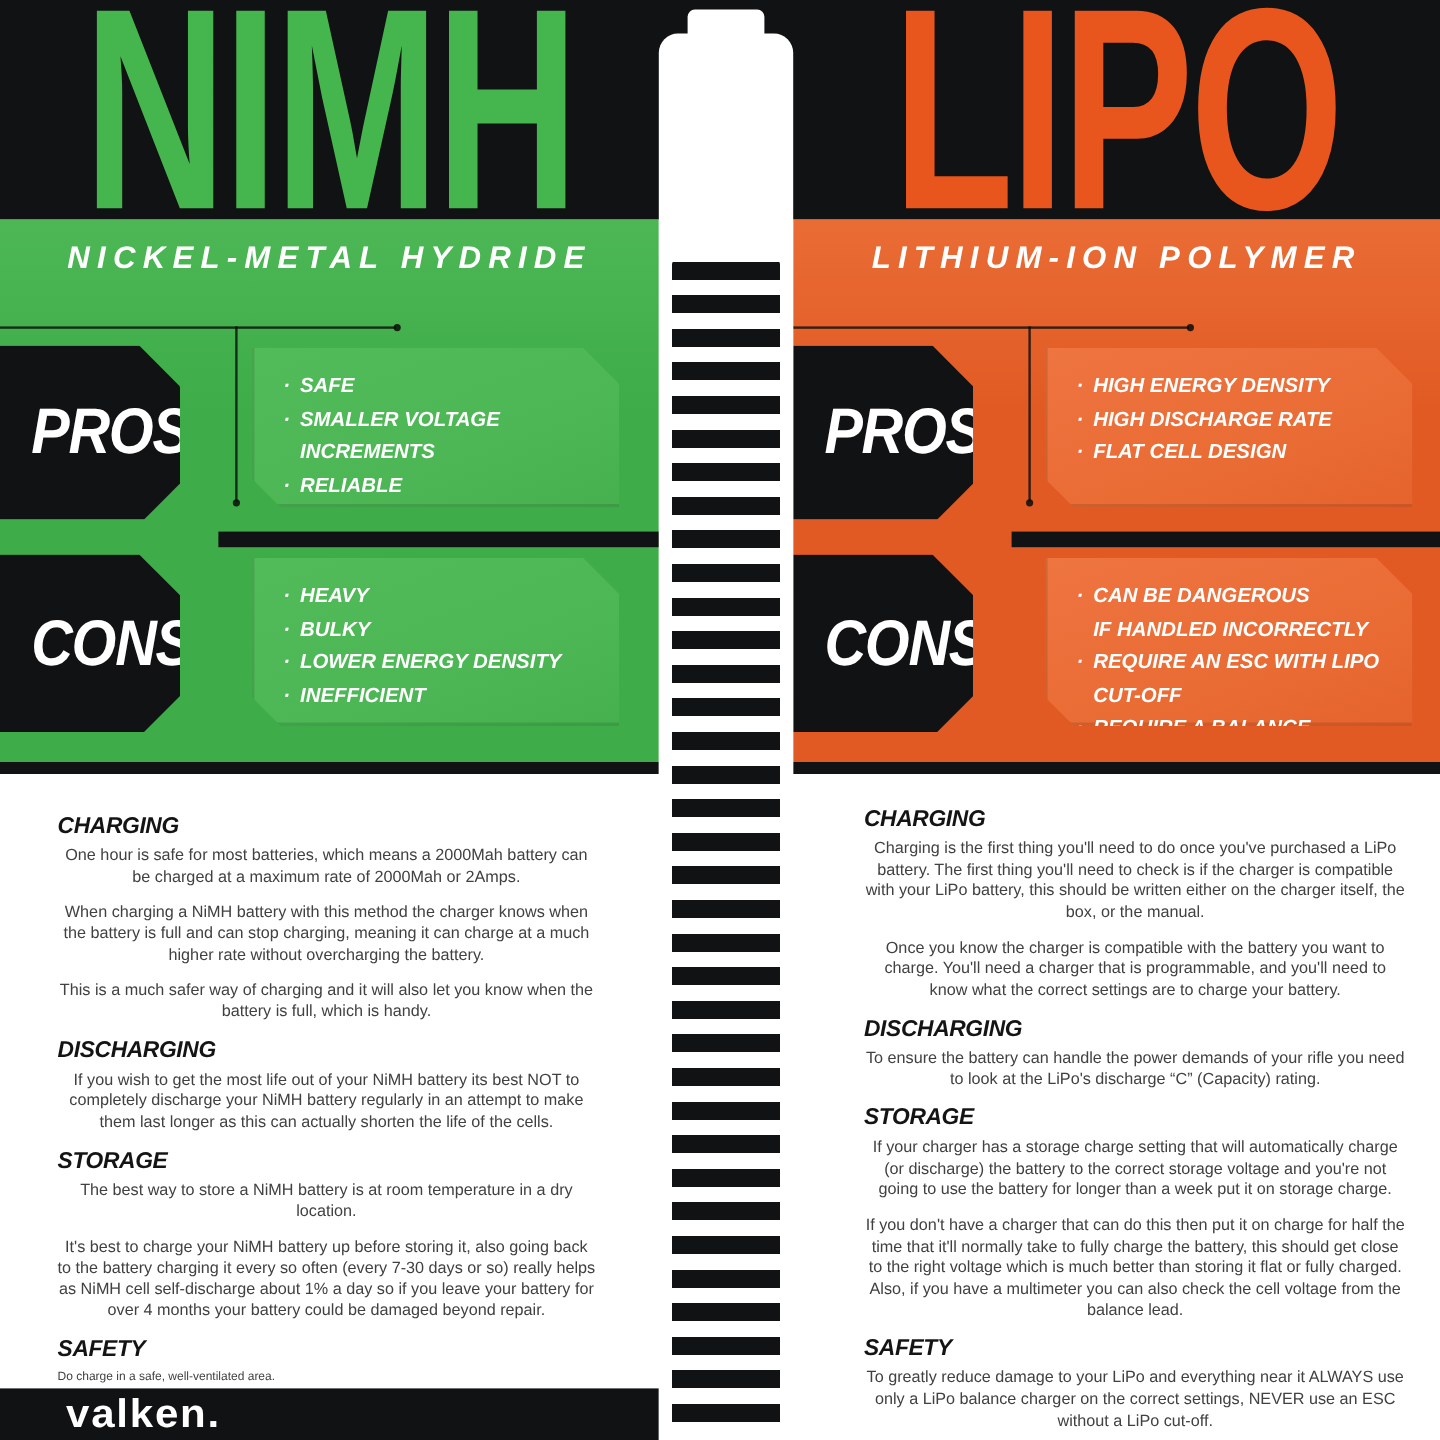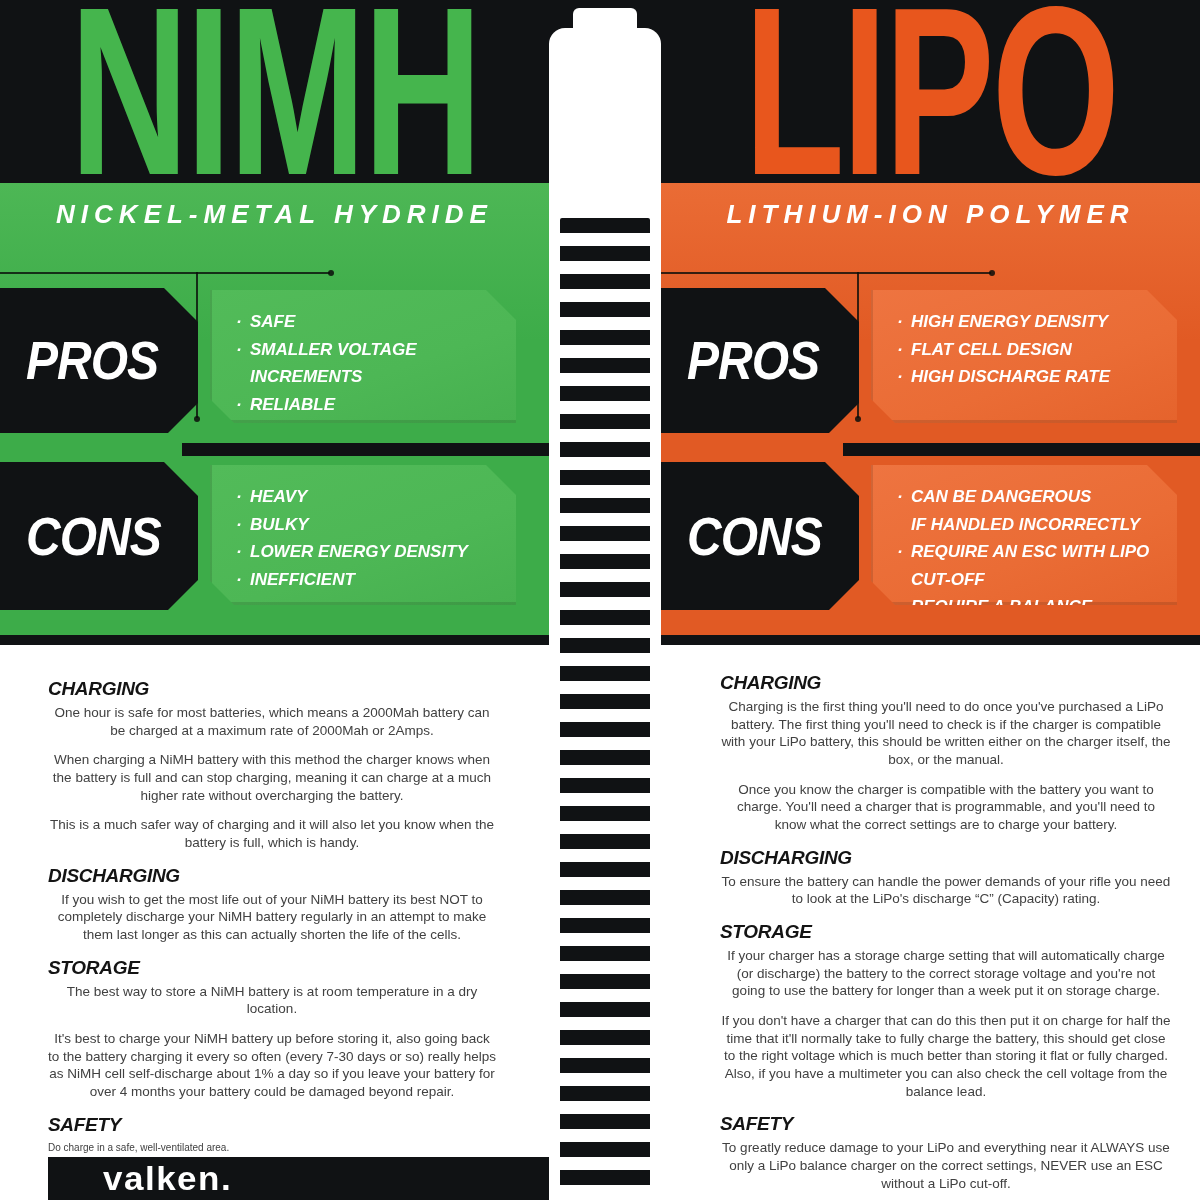--- a/index.html
+++ b/index.html
@@ -37,21 +37,21 @@
   }
 
   
   .line-h{position:absolute;top:89px;left:0;width:330px;height:2px;background:rgba(10,14,10,.8);}
   .line-h::after{content:"";position:absolute;right:-4px;top:-2px;width:6px;height:6px;border-radius:50%;background:rgba(10,14,10,.85);}
   .line-v{position:absolute;top:89px;left:196px;width:2px;height:146px;background:rgba(10,14,10,.8);}
   .line-v::after{content:"";position:absolute;left:-2px;bottom:-4px;width:6px;height:6px;border-radius:50%;background:rgba(10,14,10,.85);}
 
   
   .label-box{
-    position:absolute;left:0;width:198px;background:var(--ink);
+    position:absolute;left:0;width:150px;background:var(--ink);
     display:flex;align-items:center;padding-left:26px;
     clip-path:polygon(0 0, calc(100% - 34px) 0, 100% 34px, 100% calc(100% - 30px), calc(100% - 30px) 100%, 0 100%);
   }
   .label-box.pros{top:105px;height:145px;}
   .label-box.cons{top:279px;height:148px;}
   .label-text{
     color:#fff;font-weight:bold;font-style:italic;font-size:48px;letter-spacing:-1px;
     transform:scaleY(1.12);transform-origin:left center;
   }
 
@@ -82,21 +82,21 @@
     font-weight:bold;font-style:italic;font-size:19px;color:#141414;
     letter-spacing:-0.3px;margin:13px 0 4px;
   }
   .sec-heading:first-child{margin-top:16px;}
   .sec-p{font-size:13.5px;line-height:1.31;color:var(--body-text);margin:0 0 12px;text-align:center;}
   .sec-line{font-size:10px;line-height:1.5;color:var(--body-text);}
 
   
   .footer-band{
     position:absolute;left:0;top:1157px;width:549px;height:43px;background:var(--ink);
-    display:flex;align-items:center;z-index:1;margin-left:48px;
+    display:flex;align-items:center;z-index:1;
   }
   .valken-logo{
     color:#fff;font-weight:bold;font-size:35px;letter-spacing:1.5px;
     margin-left:55px;line-height:1;transform:scaleY(.95);
   }
 
   
   .battery{position:absolute;left:549px;top:0;width:112px;height:1200px;z-index:5;}
   .battery-cap{position:absolute;left:24px;top:8px;width:64px;height:26px;background:#fff;border-radius:6px;}
   .battery-body{position:absolute;left:0;top:28px;width:112px;height:1172px;background:#fff;border-radius:16px 16px 0 0;}
@@ -147,22 +147,22 @@
   <section class="panel lipo">
     <div class="subtitle">LITHIUM-ION POLYMER</div>
     <div class="line-h"></div>
     <div class="line-v"></div>
 
     <div class="label-box pros">
       <span class="label-text">PROS</span>
     </div>
     <ul class="bullet-box pros">
         <li>HIGH ENERGY DENSITY</li>
+        <li>HIGH DISCHARGE RATE</li>
         <li>FLAT CELL DESIGN</li>
-        <li>HIGH DISCHARGE RATE</li>
       </ul>
 
     <div class="row-divider"></div>
 
     <div class="label-box cons">
       <span class="label-text">CONS</span>
     </div>
     <ul class="bullet-box cons">
         <li>CAN BE DANGEROUS
 IF HANDLED INCORRECTLY</li>

